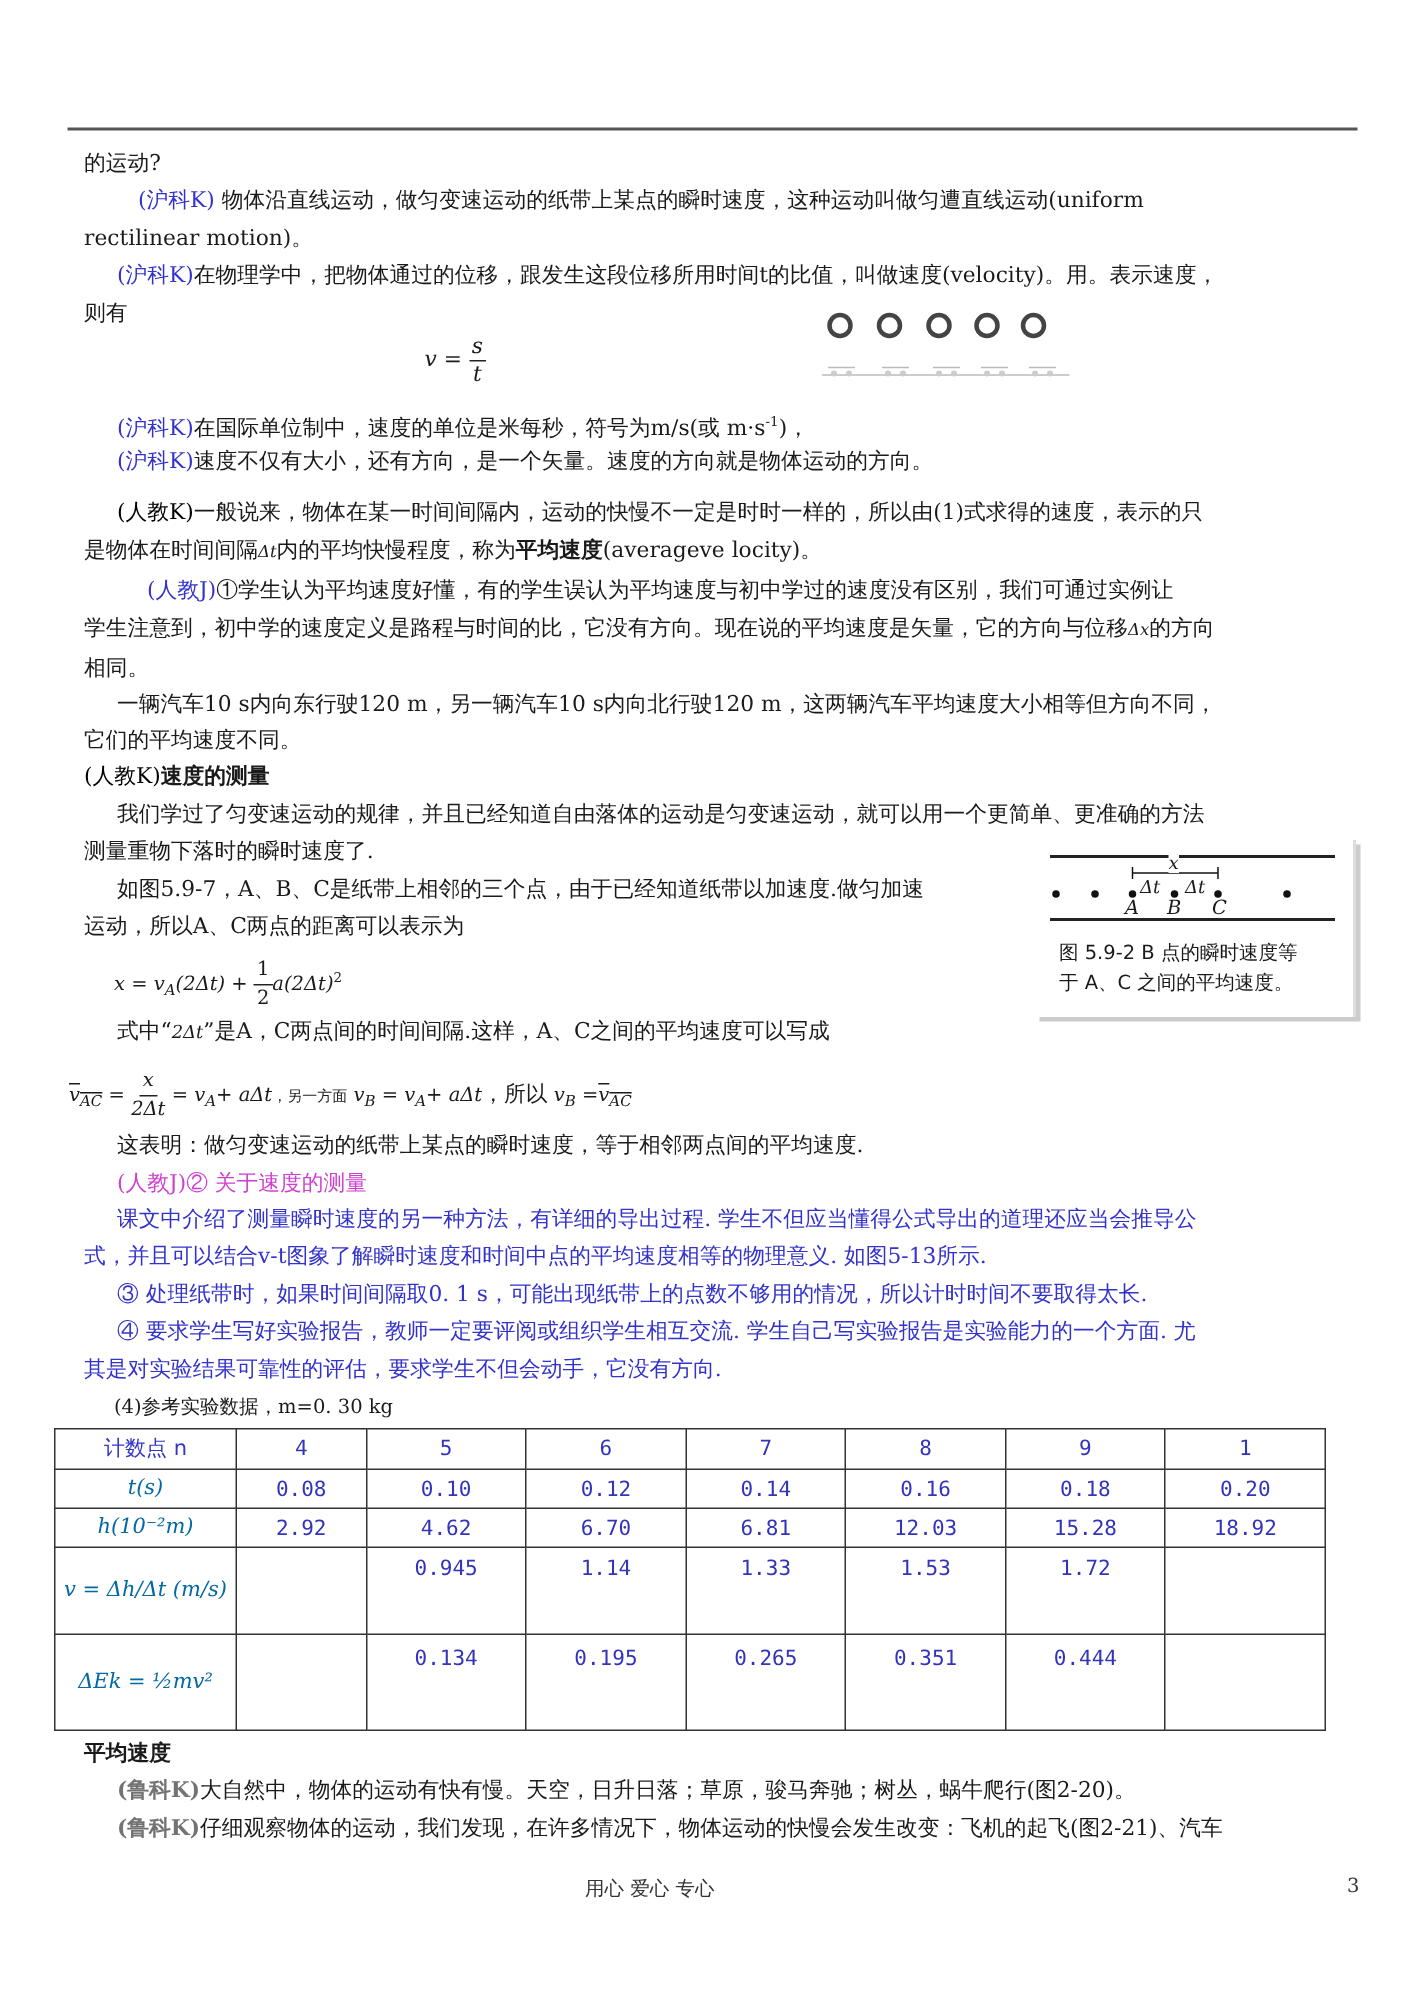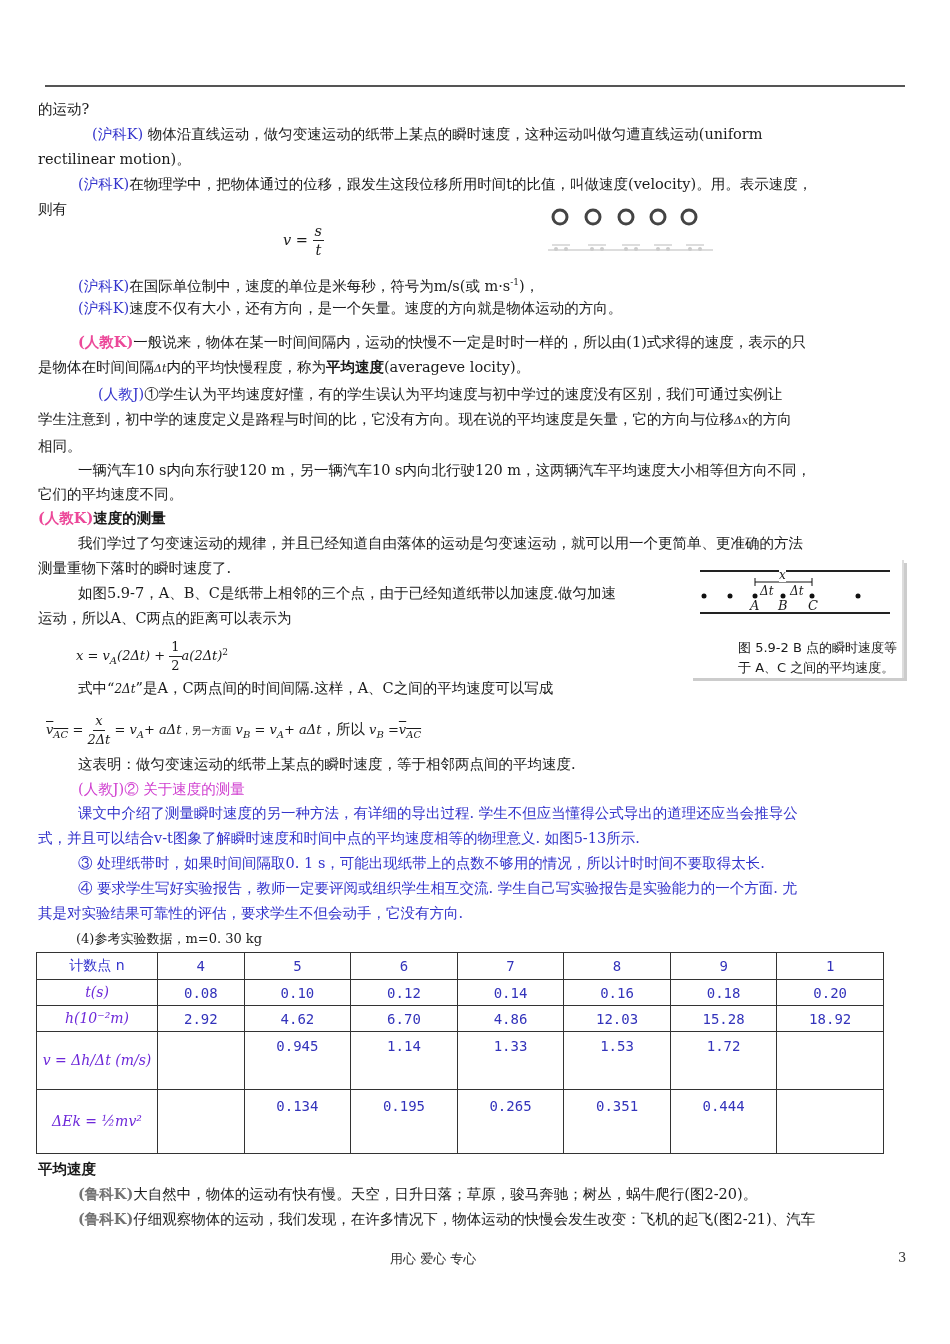--- a/index.html
+++ b/index.html
@@ -1,41 +1,41 @@
 <!DOCTYPE html>
 <html><head>
 <meta charset="utf-8">
 <style>
   html, body { margin: 0; padding: 0; background: #ffffff; }
   body { width: 950px; height: 1344px; position: relative; overflow: hidden;
          font-family: "DejaVu Serif", serif; color: #1a1a1a; font-size: 14.5px; }
   .page-rule { position: absolute; left: 45px; top: 85px; width: 860px; height: 2px; background: #555; }
-  .line { position: absolute; left: 38px; white-space: nowrap; line-height: 24px; }
+  .line { position: absolute; left: 56px; white-space: nowrap; line-height: 24px; }
   .ind1 { left: 78px; }
   .ind2 { left: 92px; }
   .ind3 { left: 98px; }
   .blue { color: #3333cc; }
-  .red { color: #ec4899; font-weight: bold; }
+  .red { color: #000000; font-weight: normal; }
   .magenta { color: #d040d0; }
   .darkblue { color: #737373; font-weight: bold; }
   .bold { font-weight: bold; }
   .math { font-family: "DejaVu Serif", serif; font-style: italic; }
   .sup { font-size: 9px; vertical-align: super; }
   .sub { font-size: 10px; vertical-align: sub; font-style: italic; }
   .frac { display: inline-flex; flex-direction: column; align-items: center; vertical-align: middle; font-style: italic; line-height: 18px; }
   .frac .num { border-bottom: 1px solid #222; padding: 0 2px; }
   .overline { text-decoration: overline; }
   .fig-speedo { position: absolute; left: 548px; top: 205px; width: 170px; height: 60px; }
   .fig-tape { position: absolute; left: 690px; top: 560px; width: 212px; height: 118px; background: #fff;
               box-shadow: 3px 3px 0 #ccc; border-right: 2px solid #ddd; }
   .tape { position: absolute; left: 10px; top: 10px; width: 190px; height: 40px; border-top: 2px solid #222; border-bottom: 2px solid #222; }
-  .tape-cap { position: absolute; left: 16px; top: 78px; font-size: 13px; line-height: 20px; font-family: "DejaVu Sans", sans-serif; margin-left: 32px; }
+  .tape-cap { position: absolute; left: 16px; top: 66px; font-size: 13px; line-height: 20px; font-family: "DejaVu Sans", sans-serif; }
   table.data { position: absolute; left: 36px; top: 952px; width: 848px; border-collapse: collapse; font-size: 14px; }
   table.data td { border: 1px solid #333; text-align: center; color: #3333bb; font-family: "DejaVu Sans Mono", monospace; }
-  table.data td.hdr { color: #6d28d9; font-family: "DejaVu Serif", serif; font-style: italic; width: 118px; }
+  table.data td.hdr { color: #0369a1; font-family: "DejaVu Serif", serif; font-style: italic; width: 118px; }
   table.data tr.r0 td { height: 24px; }
   table.data tr.r0 td.hdr { color: #3333cc; font-style: normal; font-family: "DejaVu Sans", sans-serif; }
   table.data tr.r1 td, table.data tr.r2 td { height: 23px; }
   table.data tr.r3 td { height: 50px; vertical-align: top; padding-top: 6px; }
   table.data tr.r4 td { height: 54px; vertical-align: top; padding-top: 8px; }
   table.data tr.r5 td { height: 24px; }
   table.data td.hdr { vertical-align: middle !important; padding-top: 0 !important; }
   .footer-text { position: absolute; left: 390px; top: 1250px; font-size: 13px; color: #333; }
   .page-num { position: absolute; left: 898px; top: 1250px; font-size: 13px; color: #333; }
 </style>
@@ -212,21 +212,21 @@
     <td>0.14</td>
     <td>0.16</td>
     <td>0.18</td>
     <td>0.20</td>
   </tr>
   <tr class="r2">
     <td class="hdr">h(10⁻²m)</td>
     <td>2.92</td>
     <td>4.62</td>
     <td>6.70</td>
-    <td>4.86</td>
+    <td>6.81</td>
     <td>12.03</td>
     <td>15.28</td>
     <td>18.92</td>
   </tr>
   <tr class="r3">
     <td class="hdr">v = Δh/Δt (m/s)</td>
     <td></td>
     <td>0.945</td>
     <td>1.14</td>
     <td>1.33</td>

